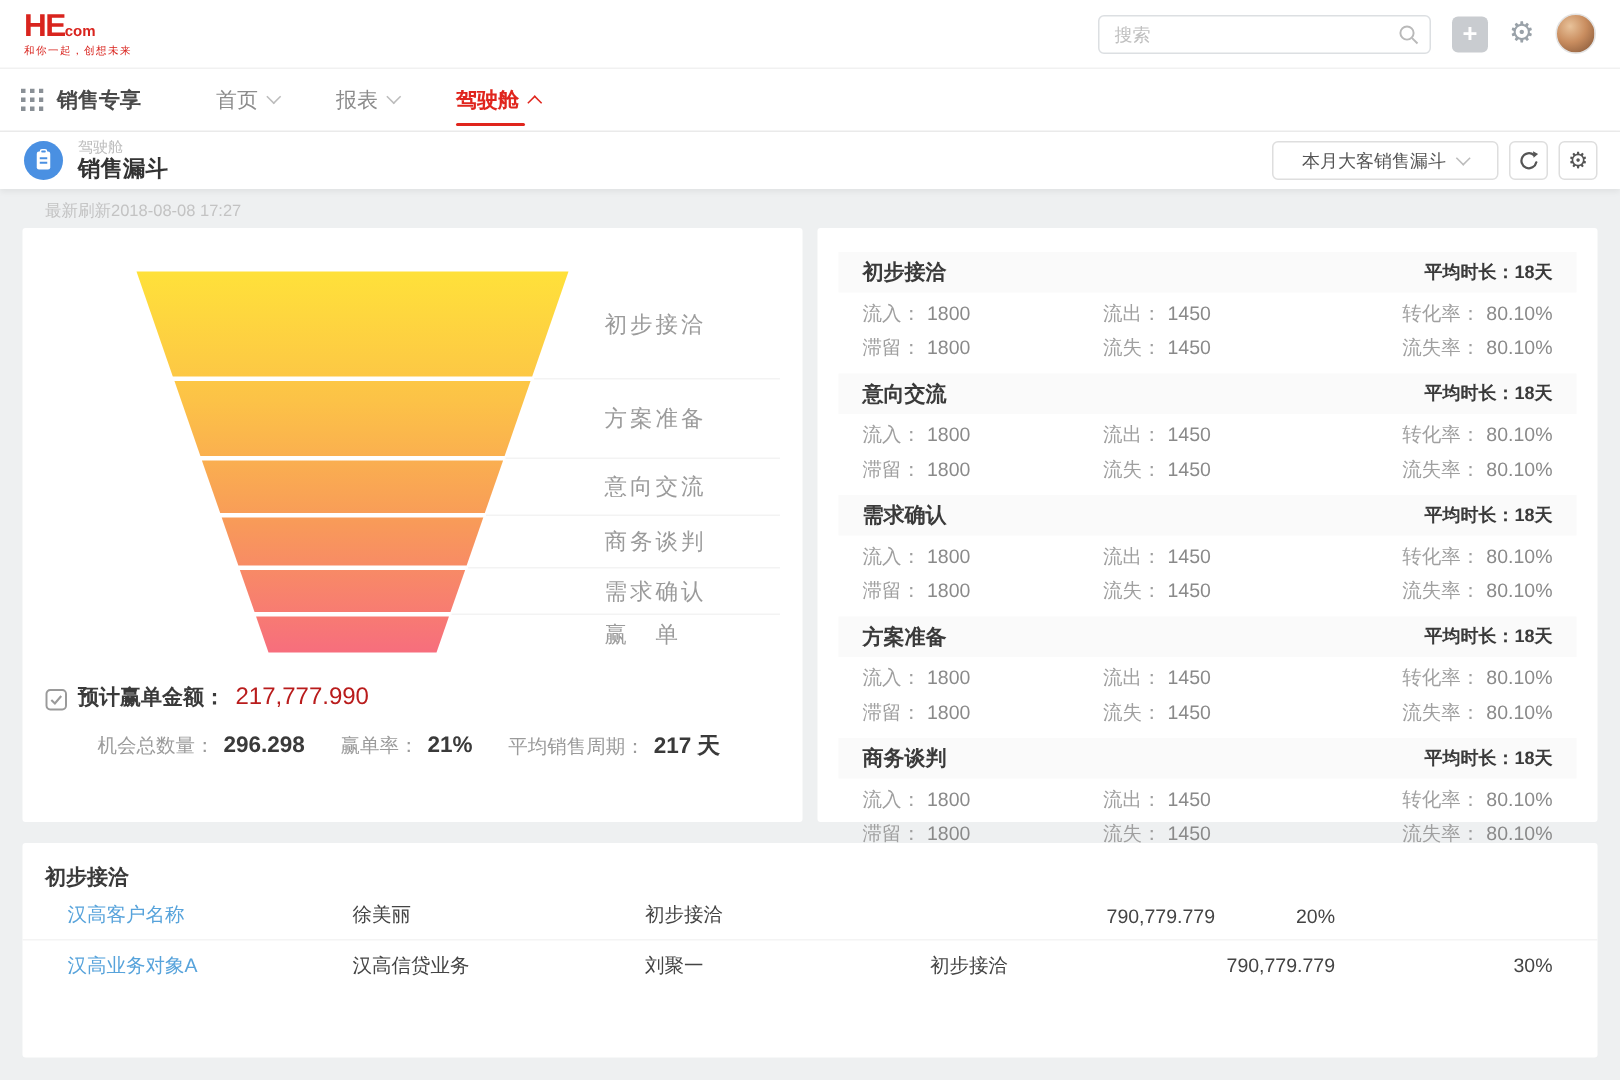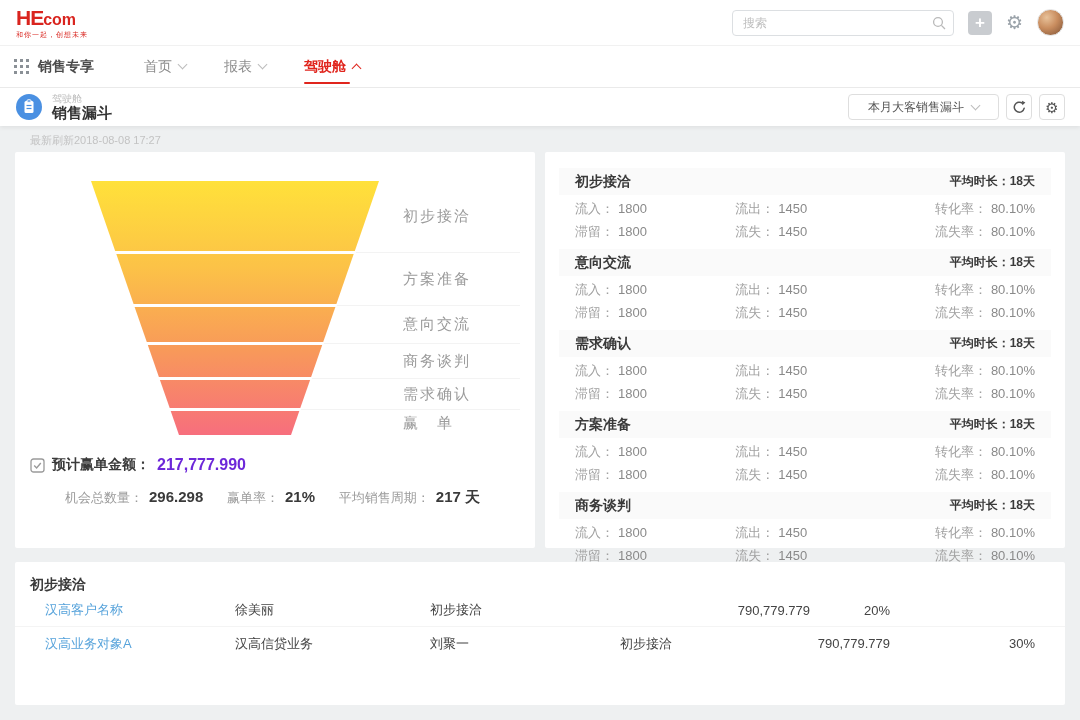--- a/index.html
+++ b/index.html
@@ -4,21 +4,21 @@
 <style>
   * { margin:0; padding:0; box-sizing:border-box; }
   html,body { width:1080px; height:720px; overflow:hidden; }
   body { font-family:"Liberation Sans","DejaVu Sans",sans-serif; background:#eef0f1; color:#333; }
 
   
   .topbar { height:46px; background:#fff; display:flex; align-items:center; padding:0 16px; border-bottom:1px solid #f1f1f1; }
   .logo { display:flex; flex-direction:column; line-height:1; cursor:pointer; }
   .logo-row { display:flex; align-items:baseline; }
   .logo-he { color:#d9241e; font-size:21px; font-weight:800; letter-spacing:-1px; }
-  .logo-com { color:#d9241e; font-size:16px; font-weight:800; letter-spacing:0; }
+  .logo-com { color:#d9241e; font-size:10px; font-weight:800; letter-spacing:0; }
   .logo-tag { color:#d9241e; font-size:7px; margin-top:3px; letter-spacing:1px; white-space:nowrap; }
   .topbar-right { margin-left:auto; display:flex; align-items:center; gap:14px; }
   .searchbox { position:relative; width:222px; height:26px; }
   .searchbox input { width:100%; height:100%; border:1px solid #dcdfe2; border-radius:4px; padding:0 28px 0 10px; font-size:12px; color:#666; outline:none; font-family:inherit; }
   .searchbox input::placeholder { color:#bfbfbf; }
   .search-ic { position:absolute; right:8px; top:6px; }
   .plus-btn { width:24px; height:24px; background:#c9ccd0; border-radius:4px; color:#fff; font-size:17px; font-weight:700; display:flex; align-items:center; justify-content:center; line-height:1; cursor:pointer; }
   .gear { color:#9aa2a9; font-size:19px; line-height:1; cursor:pointer; }
   .avatar { width:27px; height:27px; border-radius:50%; background:radial-gradient(circle at 35% 30%, #e8c29a 0%, #c98d5f 45%, #7d5134 100%); border:1px solid #e3e3e3; cursor:pointer; }
 
@@ -48,23 +48,23 @@
   .content { position:relative; height:594px; }
   .refresh-note { position:absolute; left:30px; top:7px; font-size:11px; color:#c3c3c3; }
   .card { position:absolute; background:#fff; border-radius:2px; }
   .card-funnel { left:15px; top:26px; width:520px; height:396px; }
   .card-stages { left:545px; top:26px; width:520px; height:396px; }
   .card-table  { left:15px; top:436px; width:1050px; height:143px; }
 
   
   .funnel-wrap { position:relative; width:520px; height:296px; }
   .funnel-label { position:absolute; left:388px; font-size:15px; color:#9b9b9b; letter-spacing:2px; white-space:nowrap; }
-  .summary-row { display:flex; align-items:center; gap:7px; padding:8px 0 0 15px; }
+  .summary-row { display:flex; align-items:flex-end; gap:7px; padding:8px 0 0 15px; }
   .summary-label { font-size:14px; font-weight:700; color:#3a3a3a; }
-  .summary-value { font-size:16px; font-weight:700; color:#6d28d9; }
+  .summary-value { font-size:16px; font-weight:400; color:#b91c1c; }
   .stats-row { display:flex; justify-content:space-between; padding:14px 55px 0 50px; }
   .stat { display:flex; align-items:baseline; gap:6px; }
   .stat-label { font-size:13px; color:#9b9b9b; }
   .stat-value { font-size:15px; font-weight:600; color:#3a3a3a; }
 
   
   .stage-sections { padding:16px 14px 0; }
   .stage-section { margin-bottom:1px; }
   .stage-head { height:27px; background:#fafafa; display:flex; align-items:center; justify-content:space-between; padding:0 16px; }
   .stage-title { font-size:14px; font-weight:700; color:#3a3a3a; }

